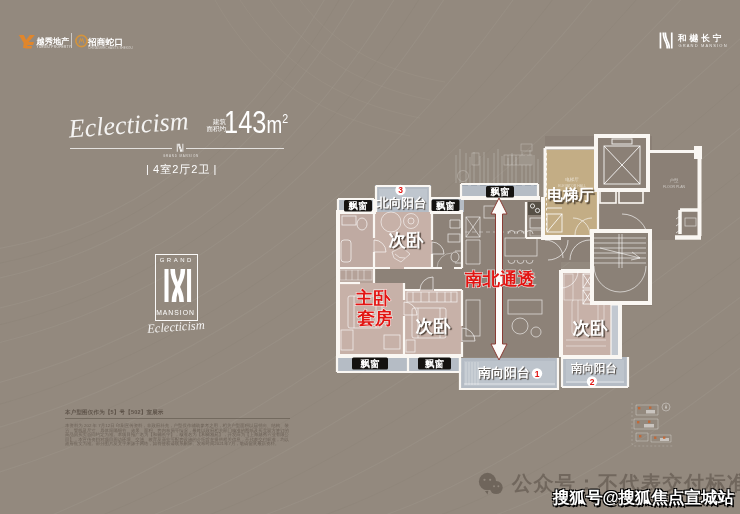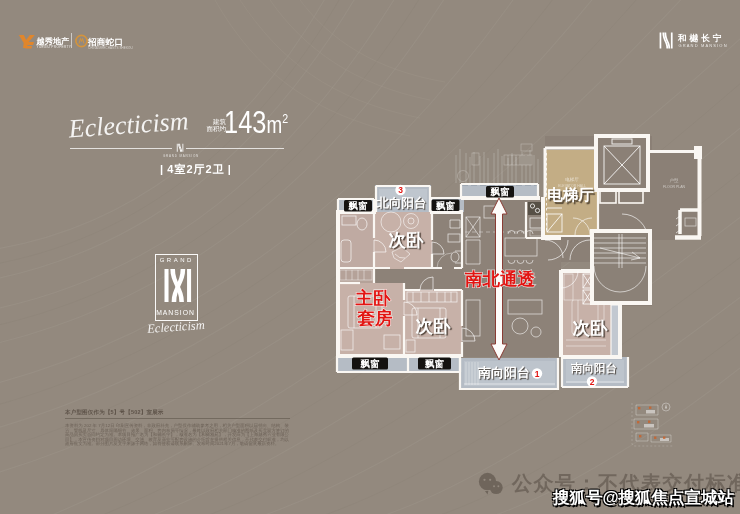--- a/index.html
+++ b/index.html
@@ -87,21 +87,21 @@
 <svg class="abs" style="left:175px;top:143px;" width="9" height="10" viewBox="0 0 18 20">
   <g fill="#fff">
     <rect x="3.6" y="1.5" width="1.7" height="16"></rect>
     <path d="M6.4,1.5 h1.8 C8.2,9 12.2,11 12.2,17.5 h-1.8 C10.4,11 6.4,9 6.4,1.5 Z"></path>
     <path d="M12.2,1.5 h1.8 C14,9 10,11 10,17.5 h-1.8 C8.2,11 12.2,9 12.2,1.5 Z" transform="translate(22.4,0) scale(-1,1)"></path>
     <rect x="14.9" y="1.5" width="1.7" height="16"></rect>
   </g>
 </svg>
 <div class="abs" style="left:160px;top:154px;width:42px;text-align:center;color:rgba(255,255,255,0.7);font-size:3px;letter-spacing:0.8px;">GRAND MANSION</div>
 
-<div class="abs" style="left:146px;top:162px;color:#fff;font-size:11px;font-weight:bold;letter-spacing:1px;margin-left:14px;">| 4室2厅2卫 |</div>
+<div class="abs" style="left:146px;top:162px;color:#fff;font-size:11px;font-weight:normal;letter-spacing:1px;">| 4室2厅2卫 |</div>
 
 <div class="abs" style="left:155px;top:254px;width:41px;height:65px;border:1.2px solid rgba(255,255,255,0.95);"></div>
 <div class="abs" style="left:155px;top:256.5px;width:41px;text-align:center;color:#fff;font-size:6px;letter-spacing:2.5px;text-indent:2.5px;">GRAND</div>
 
 <svg class="abs" style="left:159px;top:264px;" width="33" height="43" viewBox="0 0 18 20">
   <g fill="#fff">
     <rect x="3" y="1" width="2.2" height="18"></rect>
     <path d="M6.2,1 h2.5 C8.7,8.5 13.6,11.5 13.6,19 h-2.5 C11.1,11.5 6.2,8.5 6.2,1 Z"></path>
     <path d="M11.8,1 h2.5 C14.3,8.5 9.4,11.5 9.4,19 H6.9 C6.9,11.5 11.8,8.5 11.8,1 Z"></path>
     <rect x="15.3" y="1" width="2.2" height="18"></rect>

